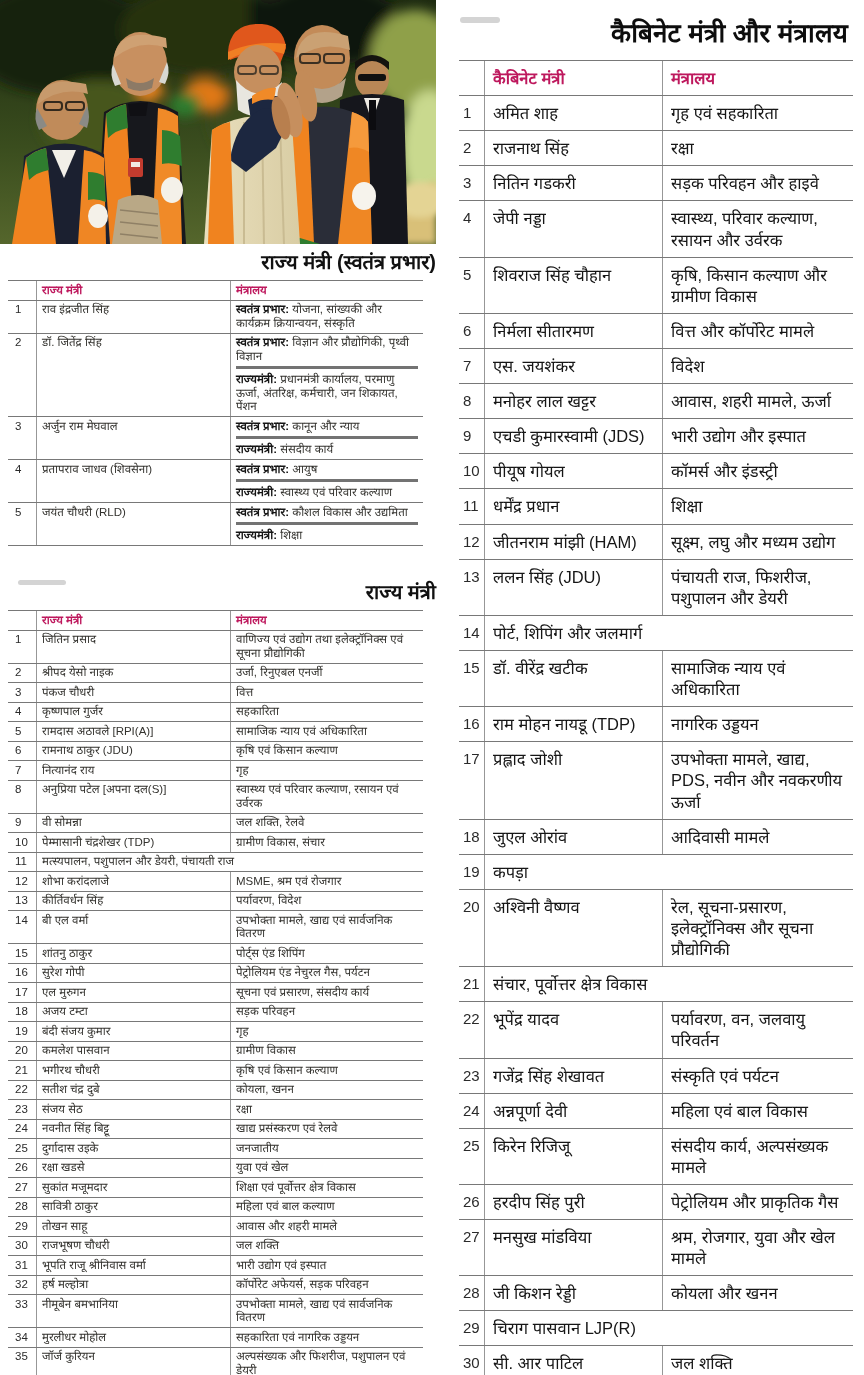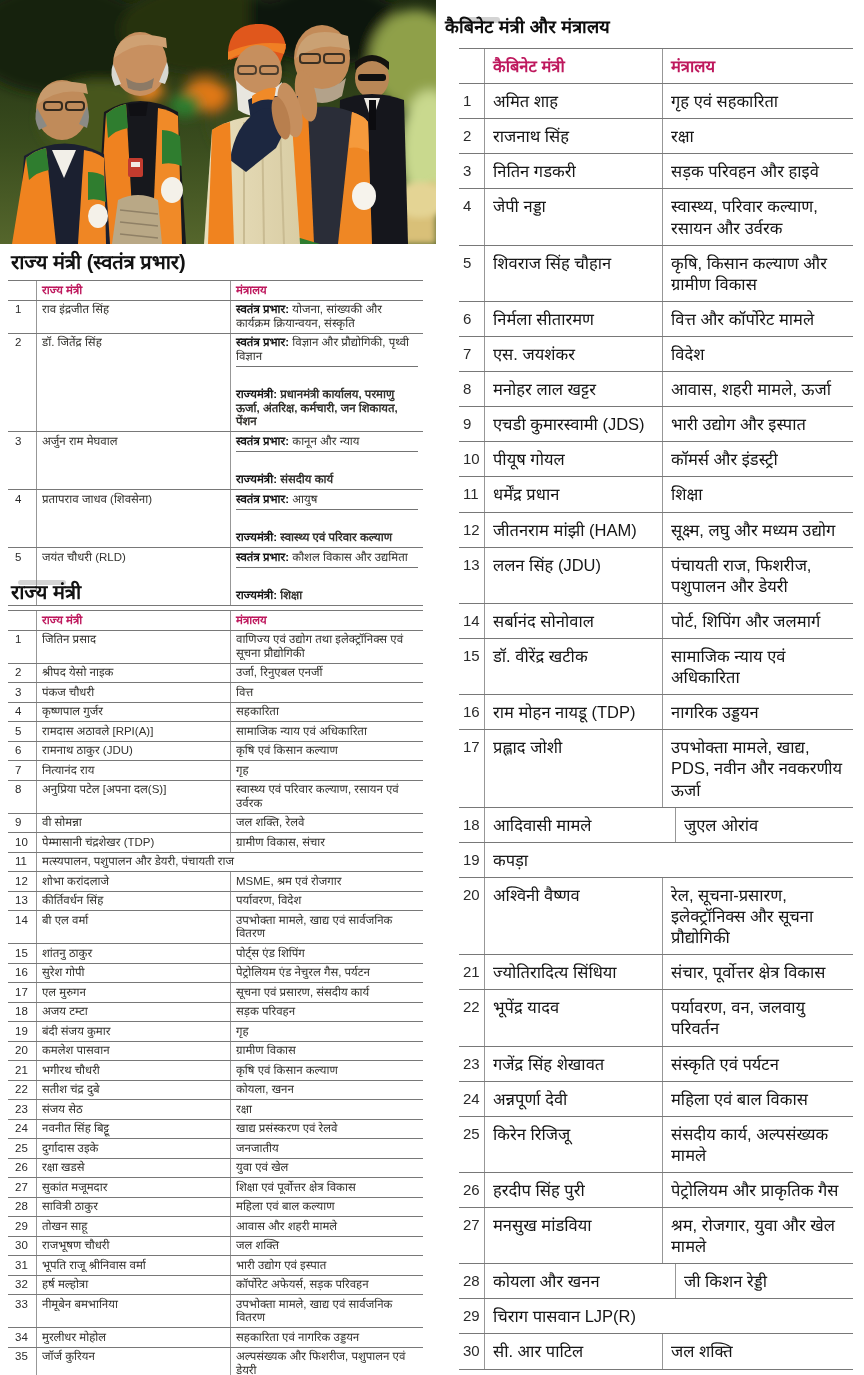--- a/index.html
+++ b/index.html
@@ -8,38 +8,38 @@
     background:#ffffff;color:#1b1b1b;
     font-family:"Liberation Sans","DejaVu Sans",sans-serif;
   }
   
   .photo{position:absolute;left:0;top:0;width:436px;height:244px;overflow:hidden;background:#24310f;}
   .photo svg{display:block;}
   
   .sec-lt{position:absolute;left:0;top:245px;width:436px;}
   .sec-lb{position:absolute;left:0;top:575px;width:436px;}
   .sec-r {position:absolute;left:436px;top:0;width:428px;}
-  .h-left{font-size:20px;font-weight:bold;text-align:left;margin:3px 0 5px;color:#111;padding-left:11px;}
-  .h-right{font-size:18px;font-weight:bold;text-align:left;margin:14px 9px 10px;color:#0d0d0d;letter-spacing:.2px;}
+  .h-left{font-size:20px;font-weight:bold;text-align:right;margin:3px 0 5px;color:#111;padding-left:11px;}
+  .h-right{font-size:26px;font-weight:bold;text-align:right;margin:14px 16px 10px;color:#0d0d0d;letter-spacing:.2px;}
   .smudge{position:absolute;background:#d4d4d4;border-radius:3px;}
   
   .tbl{border-top:1px solid #787878;}
   .tr{display:flex;border-bottom:1px solid #787878;align-items:stretch;}
   .td{box-sizing:border-box;}
   .td.num{color:#2a2a2a;}
   .td.name{border-left:1px solid #979797;}
   .td.min{border-left:1px solid #979797;flex:1;}
   .th{font-weight:bold;color:#be185d;}
   
   .tbl-l{margin-left:8px;width:415px;font-size:11.5px;line-height:13.5px;color:#33322e;}
   .tbl-l .td{padding:2.5px 5px 2.5px 5px;}
   .tbl-l .td.num{flex:0 0 28px;padding-left:7px;}
   .tbl-l .td.name{flex:0 0 194px;}
   .tbl-l .part b{color:#151515;}
-  .tbl-l .part + .part{margin-top:3px;padding-top:21px;border-top:1px solid #737373;font-weight:bold;}
+  .tbl-l .part + .part{margin-top:3px;padding-top:4px;border-top:3px solid #737373;}
   
   .tbl-r{margin-left:23px;width:394px;font-size:16.5px;line-height:1.28;color:#161616;}
   .tbl-r .td{padding:7px 8px 6px 8px;}
   .tbl-r .td.num{flex:0 0 25px;padding-left:4px;padding-right:2px;font-size:15px;}
   .tbl-r .td.name{flex:0 0 178px;}
 </style>
 </head>
 <body>
 
 <div class="photo">
@@ -476,55 +476,53 @@
         <div class="td name">जीतनराम मांझी (HAM)</div>
         <div class="td min"><span>सूक्ष्म, लघु और मध्यम उद्योग</span></div>
       </div>
       <div class="tr">
         <div class="td num">13</div>
         <div class="td name">ललन सिंह (JDU)</div>
         <div class="td min"><span>पंचायती राज, फिशरीज, पशुपालन और डेयरी</span></div>
       </div>
       <div class="tr">
         <div class="td num">14</div>
-        <div class="td name">सर्बानंद सोनोवाल</div>
         <div class="td min"><span>पोर्ट, शिपिंग और जलमार्ग</span></div>
       </div>
       <div class="tr">
         <div class="td num">15</div>
         <div class="td name">डॉ. वीरेंद्र खटीक</div>
         <div class="td min"><span>सामाजिक न्याय एवं अधिकारिता</span></div>
       </div>
       <div class="tr">
         <div class="td num">16</div>
         <div class="td name">राम मोहन नायडू (TDP)</div>
         <div class="td min"><span>नागरिक उड्डयन</span></div>
       </div>
       <div class="tr">
         <div class="td num">17</div>
         <div class="td name">प्रह्लाद जोशी</div>
         <div class="td min"><span>उपभोक्ता मामले, खाद्य, PDS, नवीन और नवकरणीय ऊर्जा</span></div>
       </div>
       <div class="tr">
         <div class="td num">18</div>
+        <div class="td name">जुएल ओरांव</div>
         <div class="td min"><span>आदिवासी मामले</span></div>
-        <div class="td name">जुएल ओरांव</div>
       </div>
       <div class="tr">
         <div class="td num">19</div>
         <div class="td min"><span>कपड़ा</span></div>
       </div>
       <div class="tr">
         <div class="td num">20</div>
         <div class="td name">अश्विनी वैष्णव</div>
         <div class="td min"><span>रेल, सूचना-प्रसारण, इलेक्ट्रॉनिक्स और सूचना प्रौद्योगिकी</span></div>
       </div>
       <div class="tr">
         <div class="td num">21</div>
-        <div class="td name">ज्योतिरादित्य सिंधिया</div>
         <div class="td min"><span>संचार, पूर्वोत्तर क्षेत्र विकास</span></div>
       </div>
       <div class="tr">
         <div class="td num">22</div>
         <div class="td name">भूपेंद्र यादव</div>
         <div class="td min"><span>पर्यावरण, वन, जलवायु परिवर्तन</span></div>
       </div>
       <div class="tr">
         <div class="td num">23</div>
         <div class="td name">गजेंद्र सिंह शेखावत</div>
@@ -545,22 +543,22 @@
         <div class="td name">हरदीप सिंह पुरी</div>
         <div class="td min"><span>पेट्रोलियम और प्राकृतिक गैस</span></div>
       </div>
       <div class="tr">
         <div class="td num">27</div>
         <div class="td name">मनसुख मांडविया</div>
         <div class="td min"><span>श्रम, रोजगार, युवा और खेल मामले</span></div>
       </div>
       <div class="tr">
         <div class="td num">28</div>
+        <div class="td name">जी किशन रेड्डी</div>
         <div class="td min"><span>कोयला और खनन</span></div>
-        <div class="td name">जी किशन रेड्डी</div>
       </div>
       <div class="tr">
         <div class="td num">29</div>
         <div class="td name">चिराग पासवान LJP(R)</div>
       </div>
       <div class="tr">
         <div class="td num">30</div>
         <div class="td name">सी. आर पाटिल</div>
         <div class="td min"><span>जल शक्ति</span></div>
       </div>

